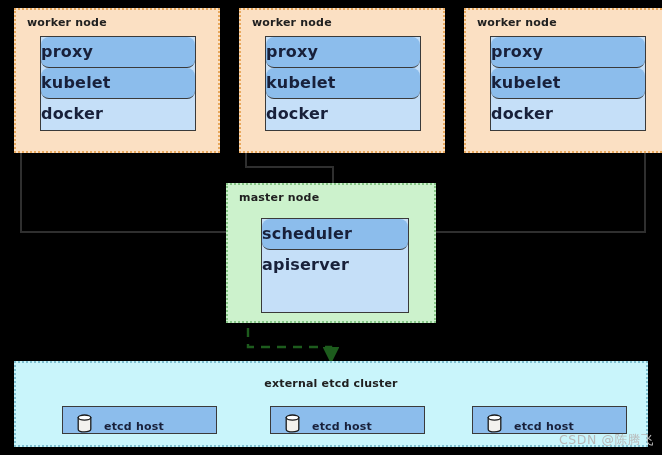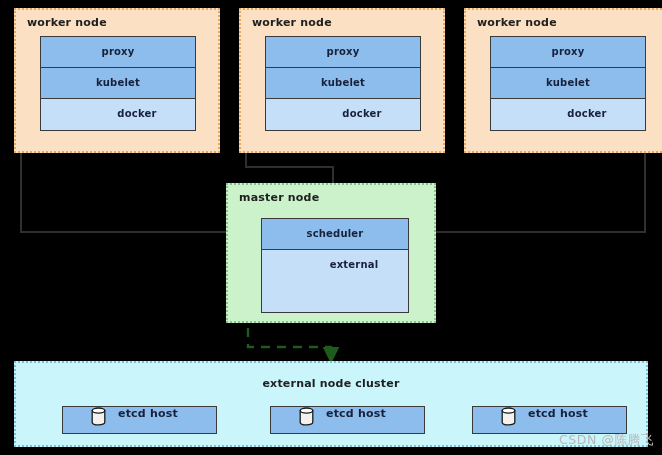--- a/index.html
+++ b/index.html
@@ -62,43 +62,44 @@
   .stack {
     position: absolute;
     box-sizing: border-box;
     border: 1px solid #3a3a3a;
     background: #c5dff8;
   }
   .cell {
     box-sizing: border-box;
     height: 31px;
     line-height: 29px;
-    text-align: center;
-    font-size: 10px;
+    text-align: left;
+    font-size: 16px;
     font-weight: bold;
     color: #18203a;
     letter-spacing: 0.2px;
     border-bottom: 1px solid #3a3a3a;
     white-space: nowrap;
     overflow: hidden;
-  }
-  .cell:last-child { border-bottom: none; padding-left: 38px; }
+    border-radius: 8px;
+  }
+  .cell:last-child { border-bottom: none; }
   .cell.dark  { background: #8cbdec; }
   .cell.light { background: #c5dff8; }
 
   
   .etcd-host {
     position: absolute;
     box-sizing: border-box;
     height: 28px;
     background: #8cbdec;
     border: 1px solid #3a3a3a;
     display: flex;
-    align-items: flex-start;
-    padding-left: 28px;
+    align-items: flex-end;
+    padding-left: 14px;
   }
   .etcd-host .db-icon {
     flex: 0 0 auto;
     width: 15px;
     height: 19px;
     margin-right: 12px;
   }
   .etcd-host .etcd-label {
     font-size: 11px;
     font-weight: bold;
@@ -178,26 +179,26 @@
       <div class="cell dark">proxy</div>
       <div class="cell dark">kubelet</div>
       <div class="cell light">docker</div>
     </div>
   </div>
 
   <div class="group group-master" style="left:226px; top:183px; width:210px; height:140px;">
     <div class="group-title">master node</div>
     <div class="stack" style="left:33px; top:33px; width:148px; height:95px;">
       <div class="cell dark">scheduler</div>
-      <div class="cell light">external</div>
+      <div class="cell light">apiserver</div>
     </div>
   </div>
 
   <div class="group group-etcd" style="left:14px; top:361px; width:634px; height:86px;">
-    <div class="group-title centered">external node cluster</div>
+    <div class="group-title centered">external etcd cluster</div>
 
     <div class="etcd-host" style="left:46px; top:43px; width:155px;">
       <span class="db-icon">
         <svg viewBox="0 0 15 19" width="15" height="19" xmlns="http://www.w3.org/2000/svg">
           <path d="M1.2 3.6 v11.6 c0 1.6 2.7 2.7 6.3 2.7 s6.3-1.1 6.3-2.7 V3.6 z" fill="#f3f2ee" stroke="#1b1b1b" stroke-width="1.3"></path>
           <ellipse cx="7.5" cy="3.6" rx="6.3" ry="2.6" fill="#ffffff" stroke="#1b1b1b" stroke-width="1.3"></ellipse>
         </svg>
       </span>
       <span class="etcd-label">etcd host</span>
     </div>

